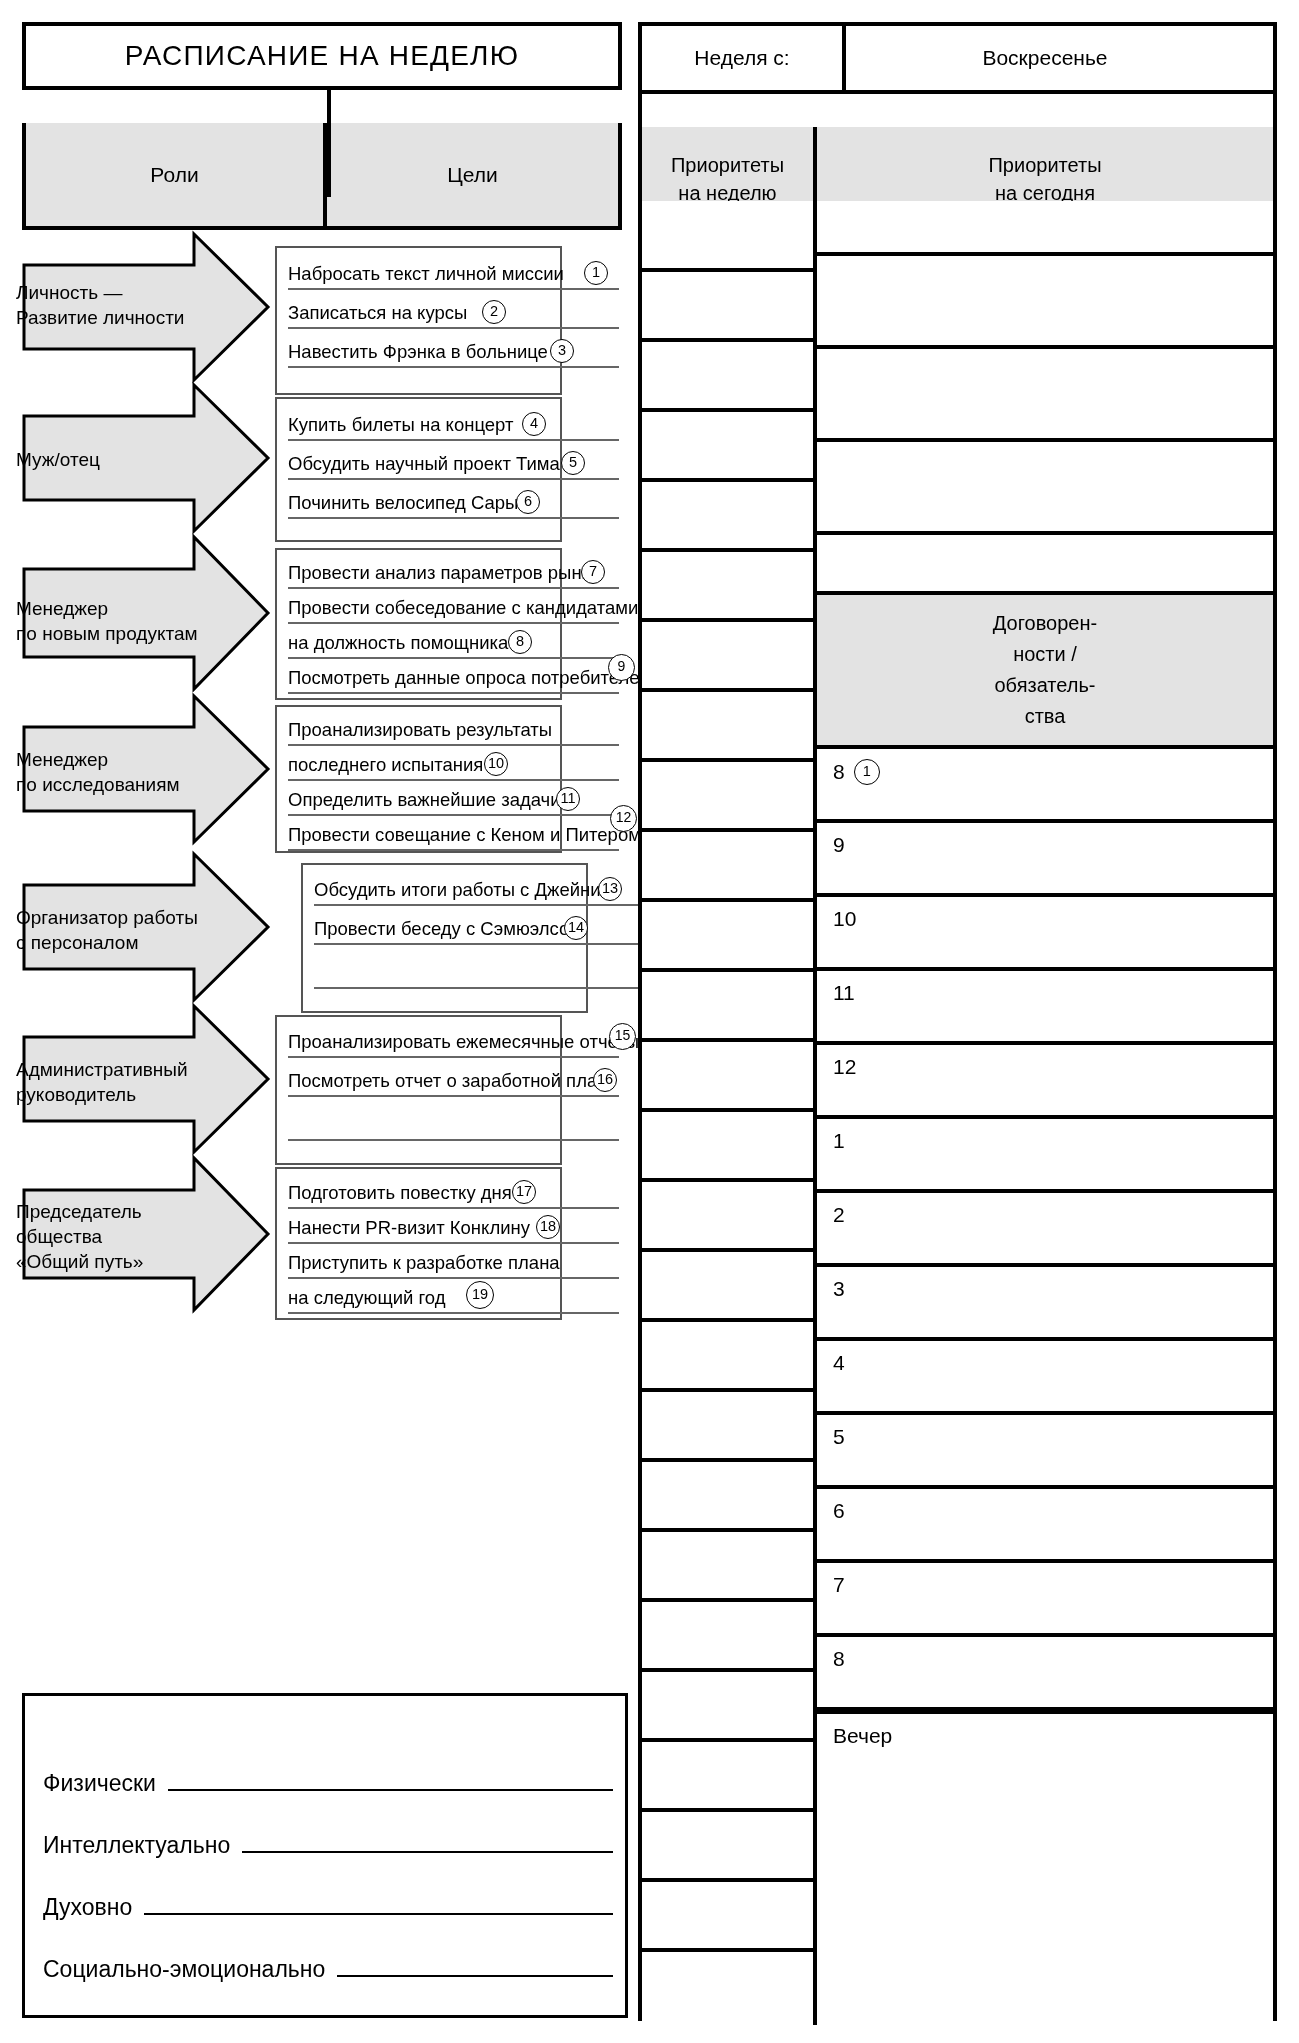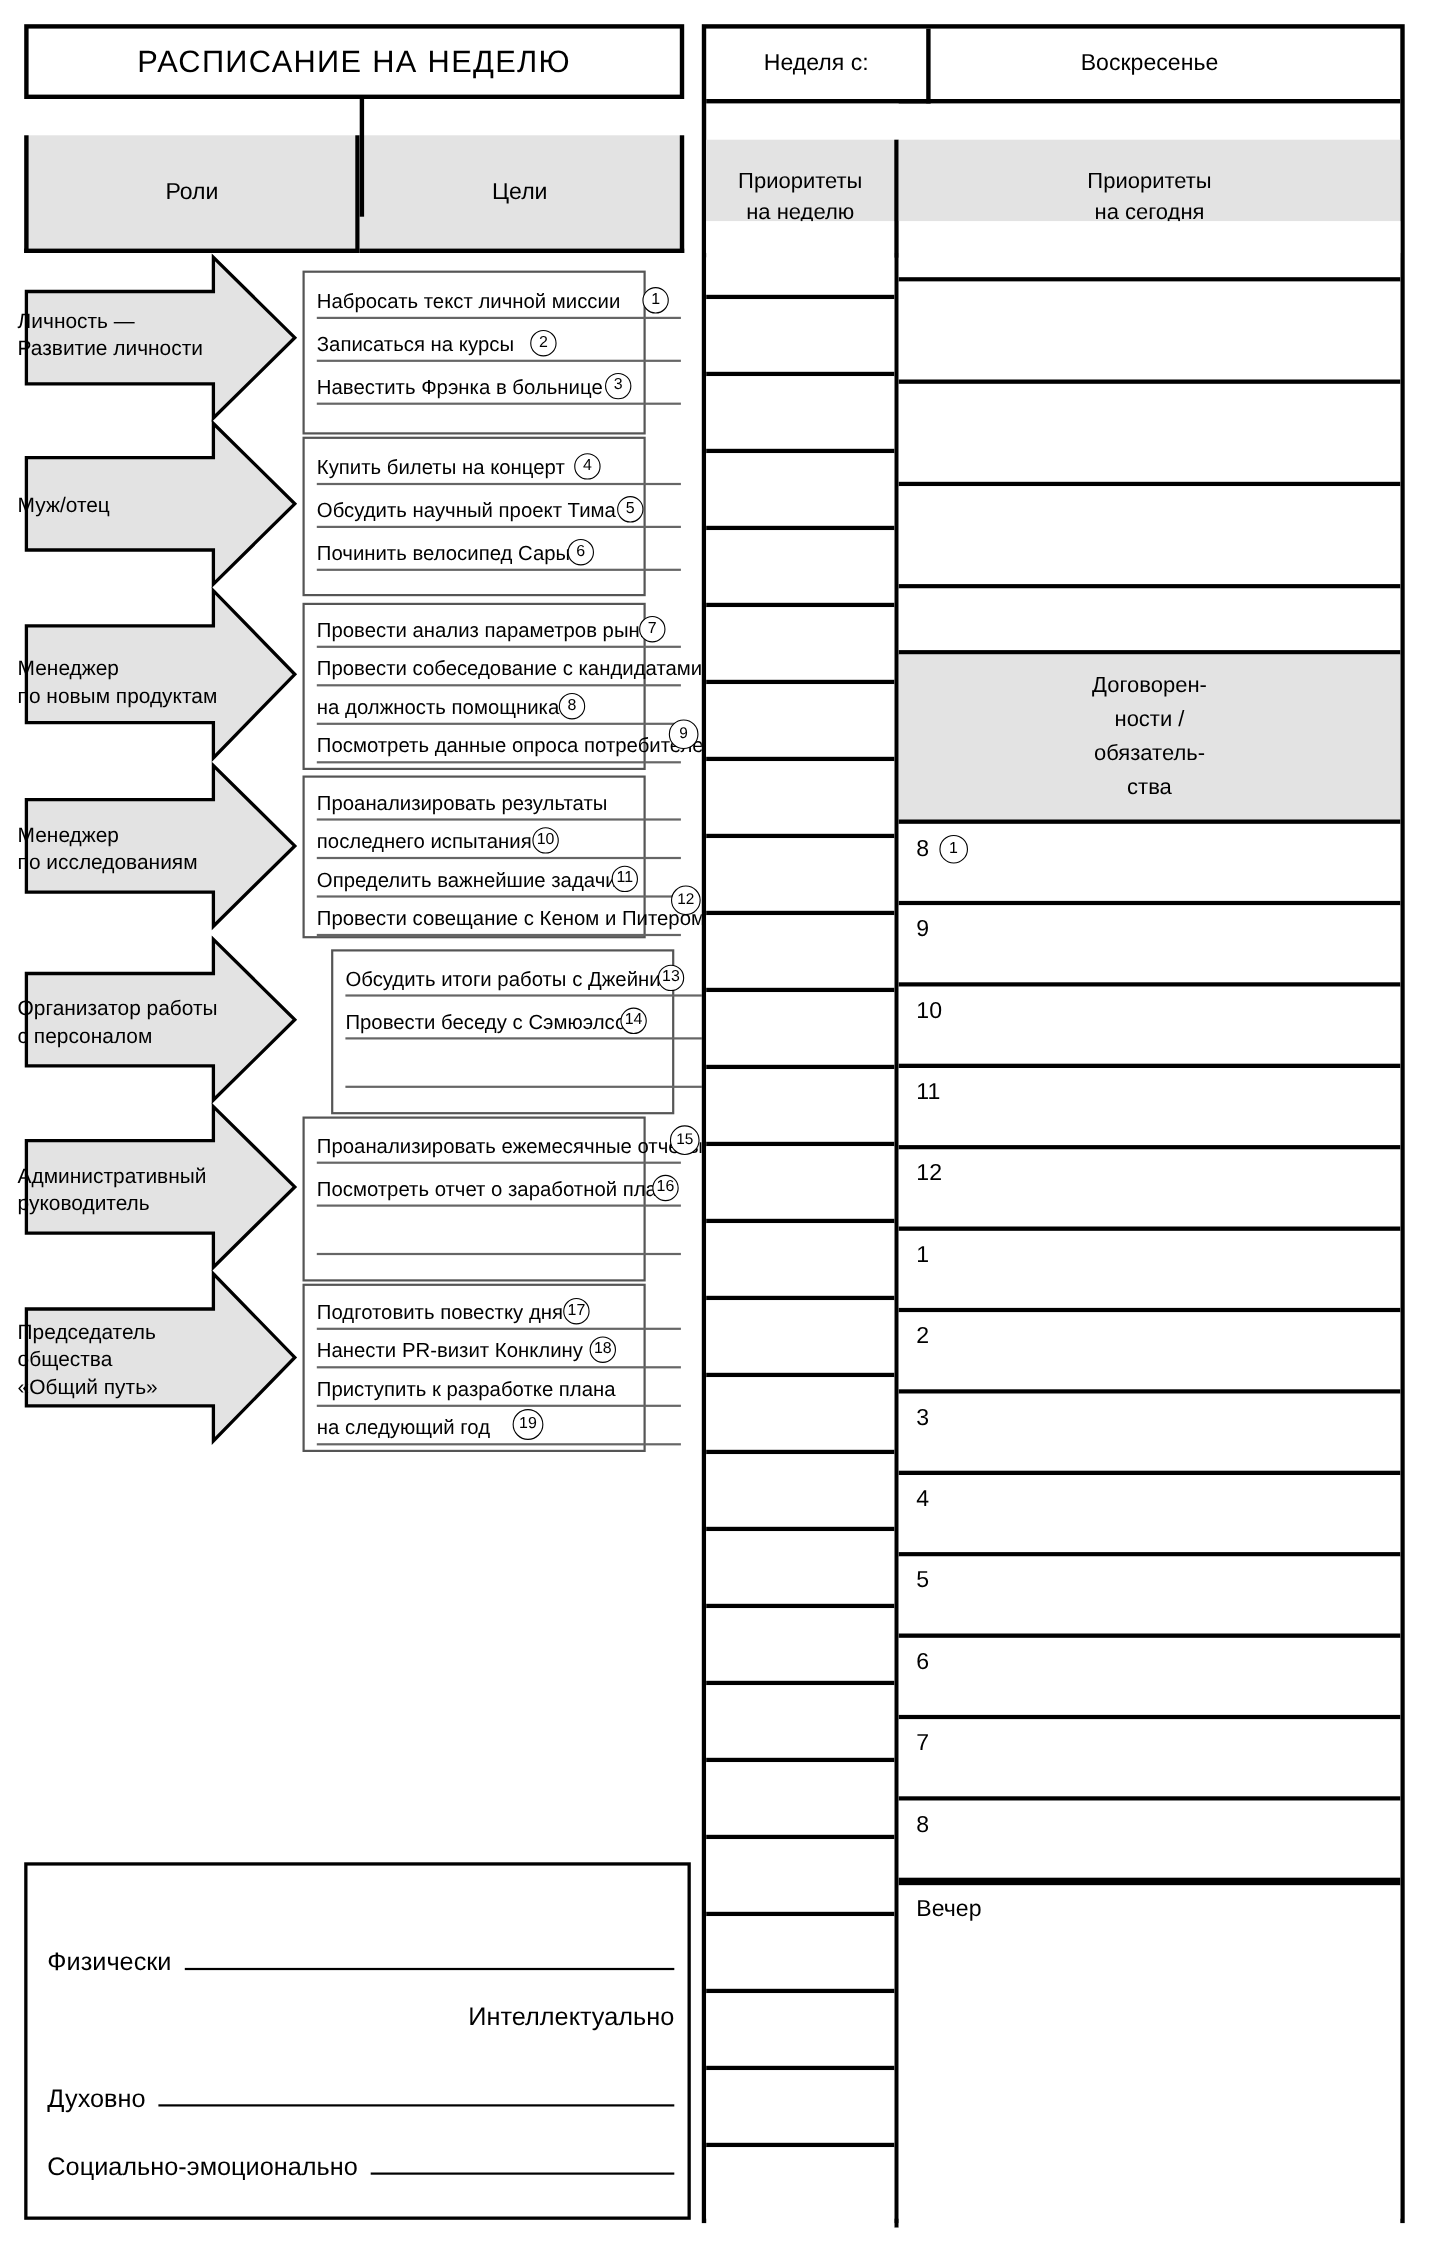--- a/index.html
+++ b/index.html
@@ -70,21 +70,21 @@
     position: absolute;
     left: 16px;
     font-size: 19px;
     line-height: 25px;
     white-space: pre-line;
   }
 
   .goalbox {
     position: absolute;
     left: 275px;
-    width: 312px;
+    width: 287px;
     box-sizing: border-box;
     border: 2px solid #555;
     background: #ffffff;
   }
   .goal-line {
     position: absolute;
     left: 11px;
     width: 331px;
     border-bottom: 2px solid #666;
     height: 30px;
@@ -436,21 +436,21 @@
         <span class="goal-text" style="left:172px;"><span class="num num-wide">19</span></span>
       </div>
     </div>
   </div>
 
   <div id="saw-box">
     <div class="saw-row" style="top:62px;">
       <span class="saw-label">Физически</span>
       <span class="saw-rule"></span>
     </div>
-    <div class="saw-row" style="top:124px;flex-direction:column;">
+    <div class="saw-row" style="top:124px;">
       <span class="saw-label">Интеллектуально</span>
       <span class="saw-rule"></span>
     </div>
     <div class="saw-row" style="top:186px;">
       <span class="saw-label">Духовно</span>
       <span class="saw-rule"></span>
     </div>
     <div class="saw-row" style="top:248px;">
       <span class="saw-label">Социально-эмоционально</span>
       <span class="saw-rule"></span>

